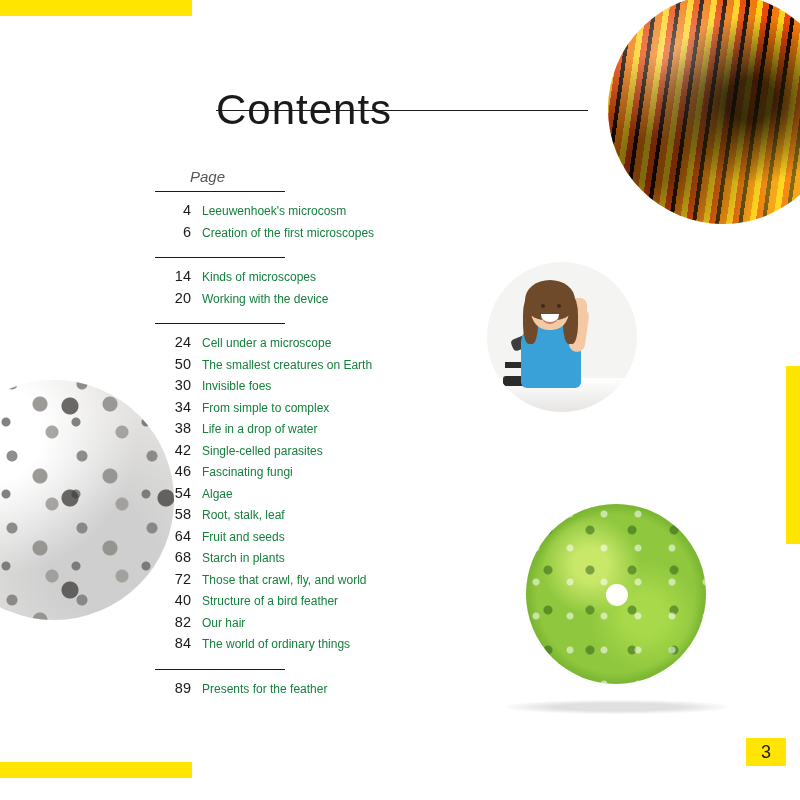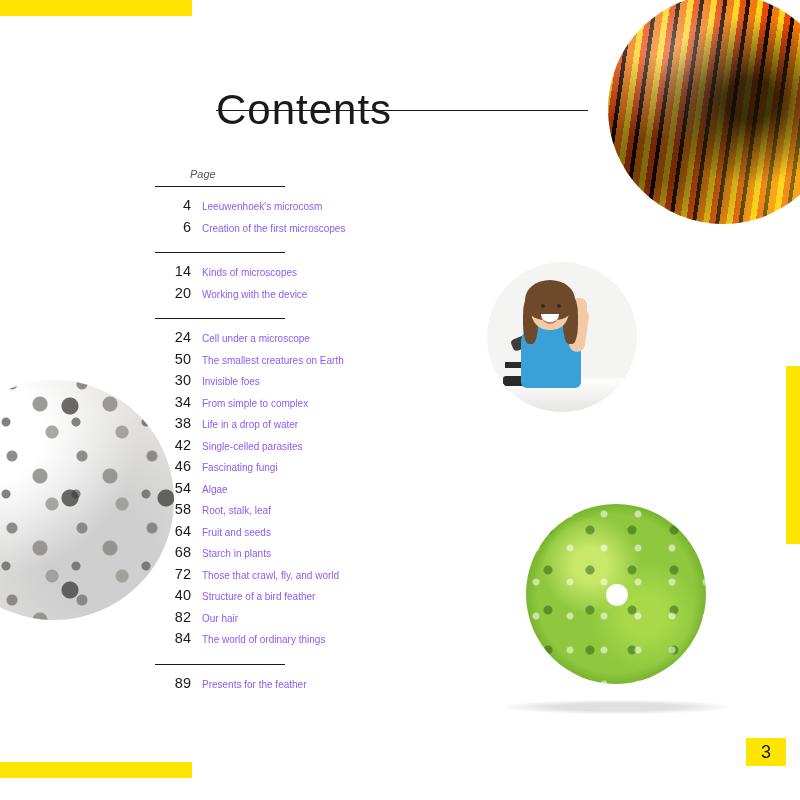--- a/index.html
+++ b/index.html
@@ -82,21 +82,21 @@
   }
 
   
   .toc {
     position: absolute;
     left: 155px;
     top: 168px;
     width: 330px;
   }
   .toc-head {
-    font-size: 11px;
+    font-size: 15px;
     font-style: italic;
     color: #555;
     padding-left: 35px;
     margin-bottom: 6px;
   }
   .toc-rule {
     width: 130px;
     height: 1px;
     background: #1a1a1a;
     margin: 0 0 10px 0;
@@ -111,22 +111,22 @@
   }
   .toc-page {
     width: 36px;
     text-align: right;
     font-size: 14.5px;
     color: #1a1a1a;
     flex: none;
   }
   .toc-label {
     padding-left: 11px;
-    font-size: 10px;
-    color: #8b5cf6;
+    font-size: 12px;
+    color: #15803d;
     white-space: nowrap;
   }
 
   
   .photo-scales {
     position: absolute;
     right: -38px;
     top: -6px;
     width: 230px;
     height: 230px;

